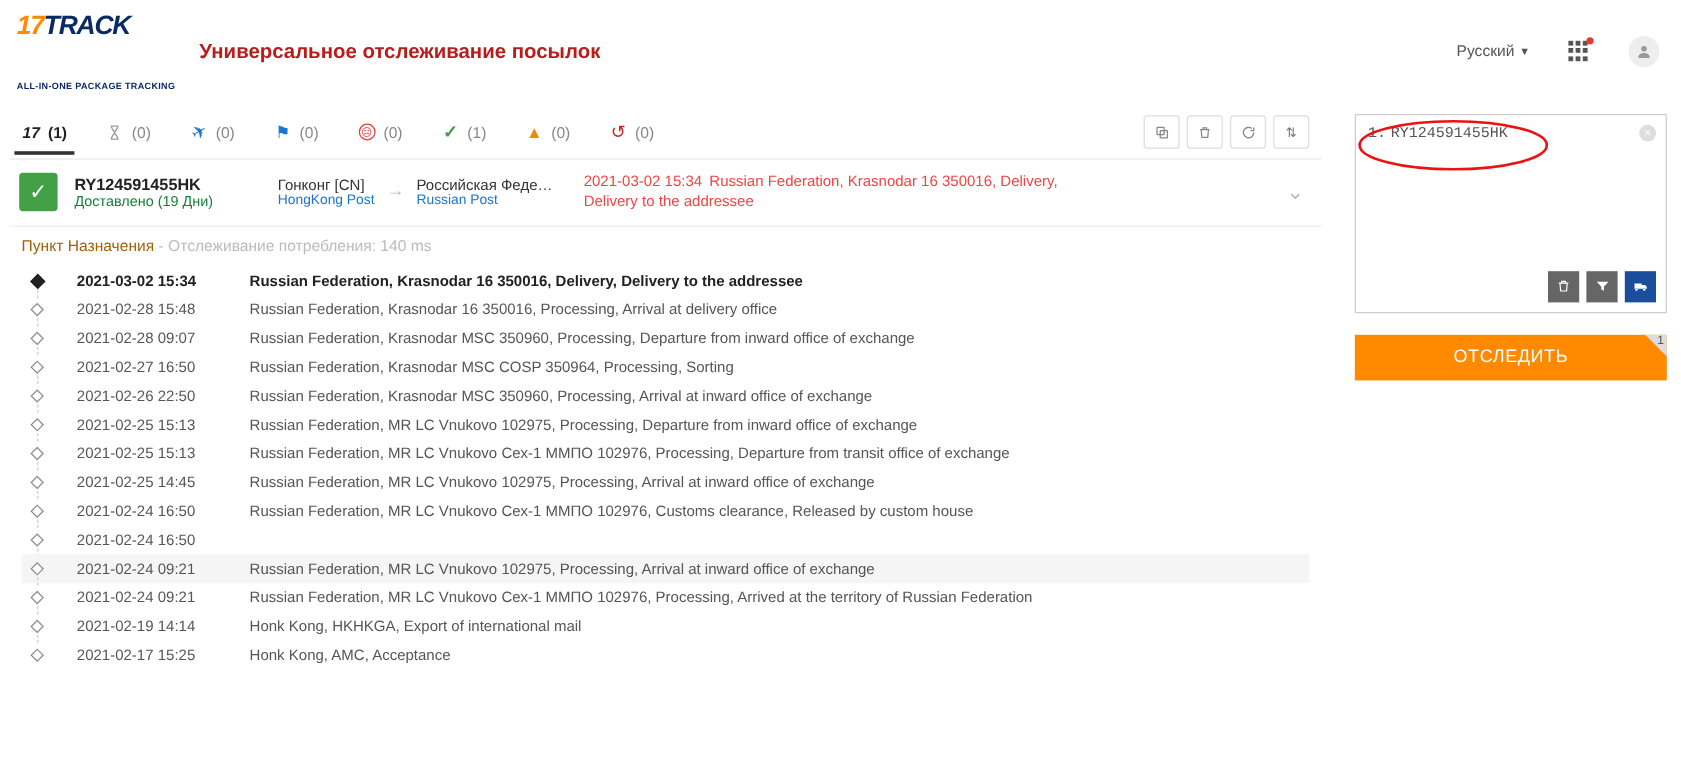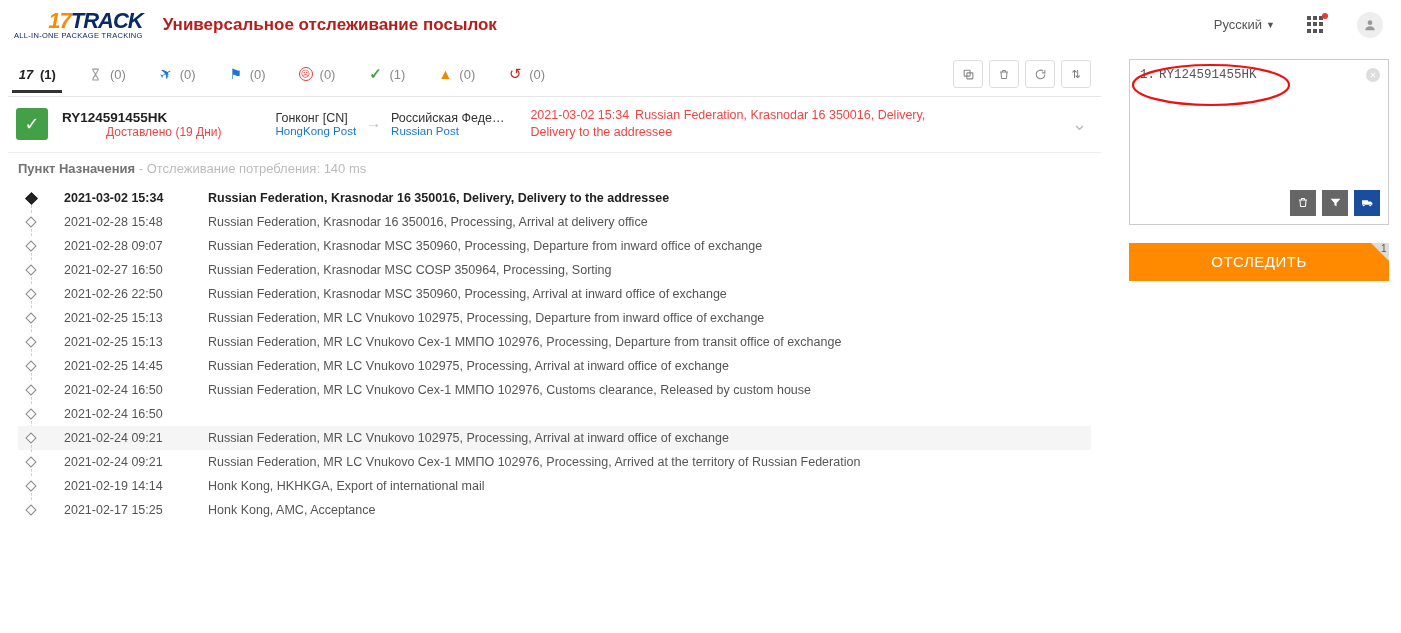--- a/index.html
+++ b/index.html
@@ -1,23 +1,23 @@
 <!DOCTYPE html>
 <html><head>
 <meta charset="utf-8">
 <style>
   * { box-sizing: border-box; margin: 0; padding: 0; }
   body { font-family: 'Segoe UI', Arial, sans-serif; font-size: 13px; color: #333; background: #fff; width:1401px; }
-  .topbar { display:flex; align-items:center; justify-content:space-between; padding: 10px 18px 12px 14px; border-bottom:1px solid #fff0;text-align:right; }
+  .topbar { display:flex; align-items:center; justify-content:space-between; padding: 10px 18px 12px 14px; border-bottom:1px solid #fff0; }
   .topbar-left { display:flex; align-items:center; gap:20px; }
   .logo { display:flex; flex-direction:column; line-height:1; }
   .logo-main { font-size:22px; font-weight:800; letter-spacing:-1px; font-style:italic; }
   .logo-main .l17 { color:#ff8a00; }
   .logo-main .ltrack { color:#0a2a66; }
-  .logo-sub { font-size:7.5px; color:#0a2a66; font-weight:400; letter-spacing:0.3px; }
+  .logo-sub { font-size:7.5px; color:#0a2a66; font-weight:700; letter-spacing:0.3px;margin-top:36px; }
   .page-title { font-size:17px; font-weight:600; color:#b91c1c; }
   .topbar-right { display:flex; align-items:center; gap:32px; }
   .lang { color:#555; font-size:13px; cursor:pointer; display:flex; align-items:center; gap:4px; }
   .lang .caret { font-size:9px; }
   .apps { position:relative; width:18px; height:18px; display:flex; flex-wrap:wrap; gap:2px; cursor:pointer; }
   .apps span { width:4px; height:4px; background:#555; }
   .apps .dot-red { position:absolute; top:-3px; right:-3px; width:6px; height:6px; border-radius:50%; background:#e53935; }
   .avatar { width:26px; height:26px; border-radius:50%; background:#eee; display:flex; align-items:center; justify-content:center; color:#888; font-size:14px; cursor:pointer;}
   
   .content { display:flex; padding:0 12px 0 8px; gap:28px; align-items:flex-start;}
@@ -39,32 +39,32 @@
   .ic-check { color:#43a047; font-size:15px; font-weight:700; }
   .ic-warn { color:#ef8a00; font-size:14px; }
   .ic-ret { color:#c62828; font-size:15px; }
   
   .mini-btns { display:flex; gap:6px; margin-right:10px;}
   .mini { width:30px; height:28px; border:1px solid #ddd; border-radius:3px; display:flex; align-items:center; justify-content:center; color:#777; font-size:14px; cursor:pointer; background:#fff;}
   
   .summary { display:flex; align-items:center; padding:10px 8px; gap:14px; position:relative; border-bottom:1px solid #eee;}
   .sq { width:32px; height:32px; background:#43a047; border-radius:3px; display:flex; align-items:center; justify-content:center; color:#fff; font-size:18px; }
   .pkg-id { font-weight:600; font-size:13.5px; color:#222; }
-  .pkg-sub { font-size:12px; color:#ef4444;margin-left:44px; }
+  .pkg-sub { font-size:12px; color:#15803d; }
   .route { display:flex; align-items:flex-start; gap:10px; margin-left:40px;}
   .route-col { display:flex; flex-direction:column; }
   .route-col .t1 { font-size:12.5px; color:#333; }
   .route-col .t2 { font-size:11.5px; color:#1976d2; }
   .arrow { color:#bbb; font-size:15px; padding-top:3px;}
   .latest { margin-left:12px; max-width:440px; font-size:12.5px; color:#ef4444; line-height:1.4;}
   .latest .dt { margin-right:6px; }
   .collapse { font-size:18px; color:#bbb; margin-left:auto; cursor:pointer; margin-right:6px;}
   
   .dest-title { padding:8px 10px; font-size:13px; }
-  .dest-title .a { color:#737373; font-weight:700; }
+  .dest-title .a { color:#a16207; font-weight:400; }
   .dest-title .b { color:#bbb; }
   
   .timeline { padding:2px 10px 10px 10px; }
   .tl-row { display:flex; align-items:flex-start; gap:24px; padding:5px 0 5px 4px; position:relative; font-size:12.5px; color:#555;}
   .tl-row.highlight { background:#f5f5f5; }
   .tl-row.first { font-weight:700; color:#222; }
   .marker { width:18px; display:flex; justify-content:center; padding-top:3px; position:relative;}
   .marker::after { content:""; position:absolute; top:14px; bottom:-10px; left:50%; width:1px; border-left:1px dashed #ccc; }
   .tl-row:last-child .marker::after { display:none; }
   .diamond { width:8px; height:8px; border:1px solid #888; transform:rotate(45deg); background:#fff;}

